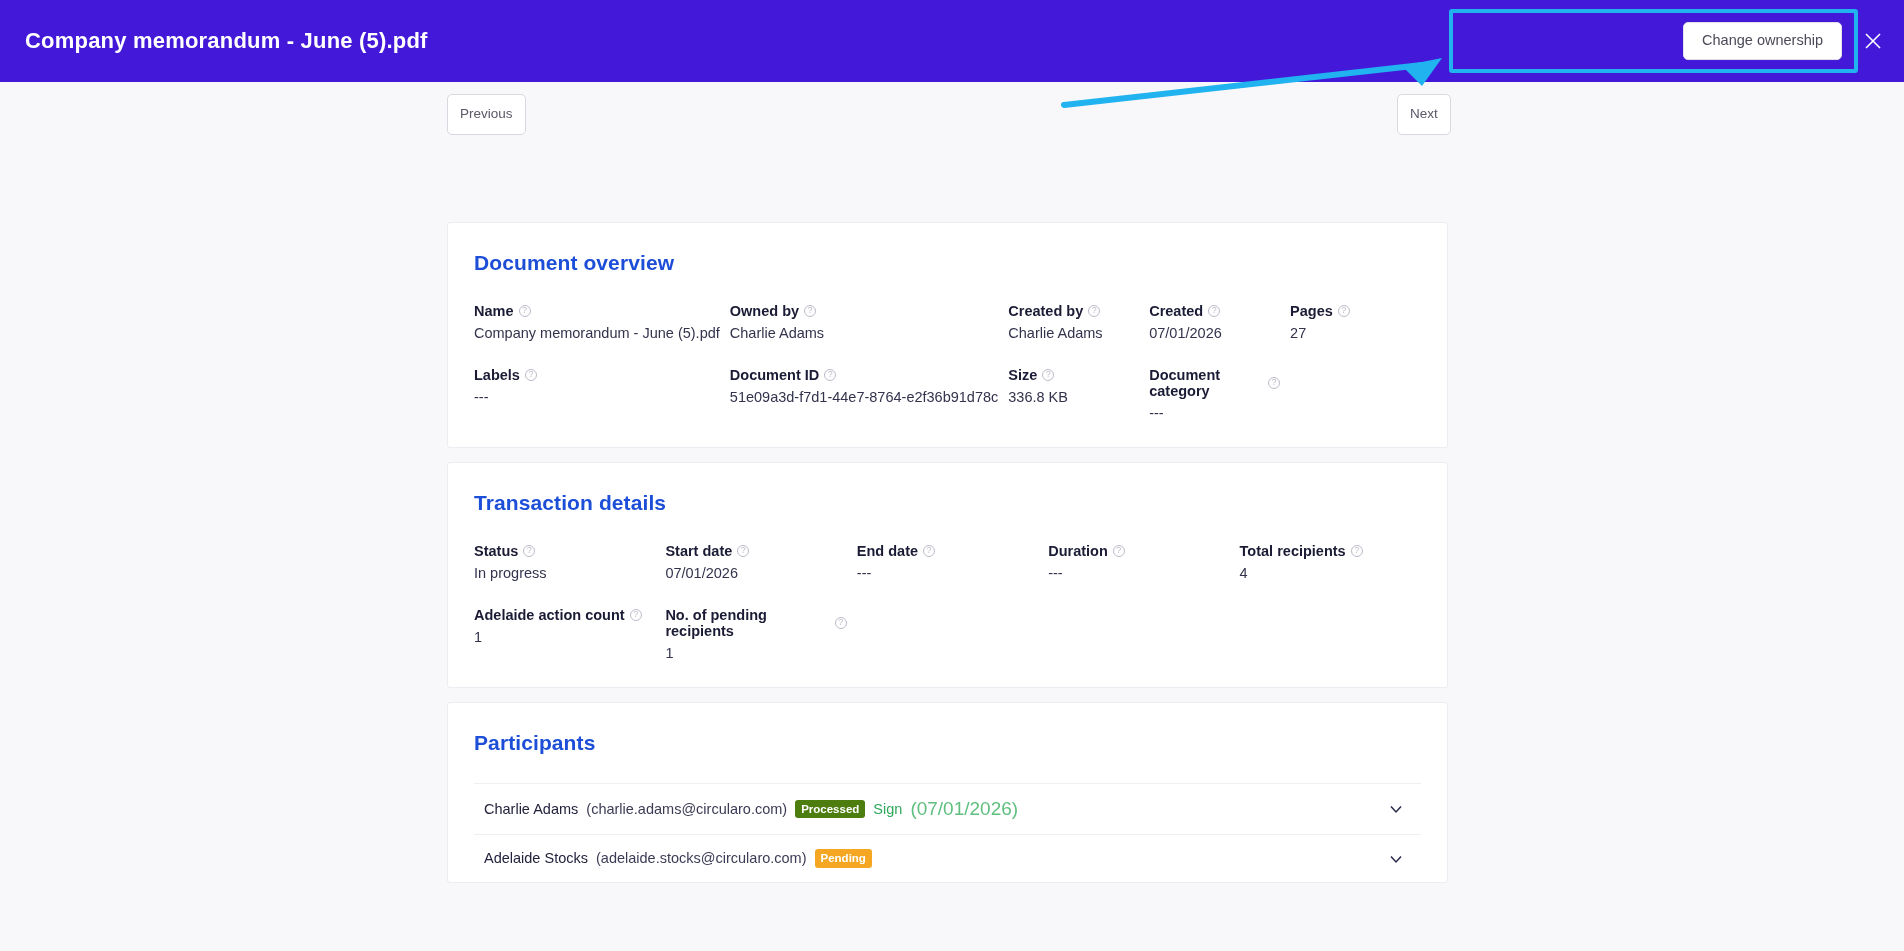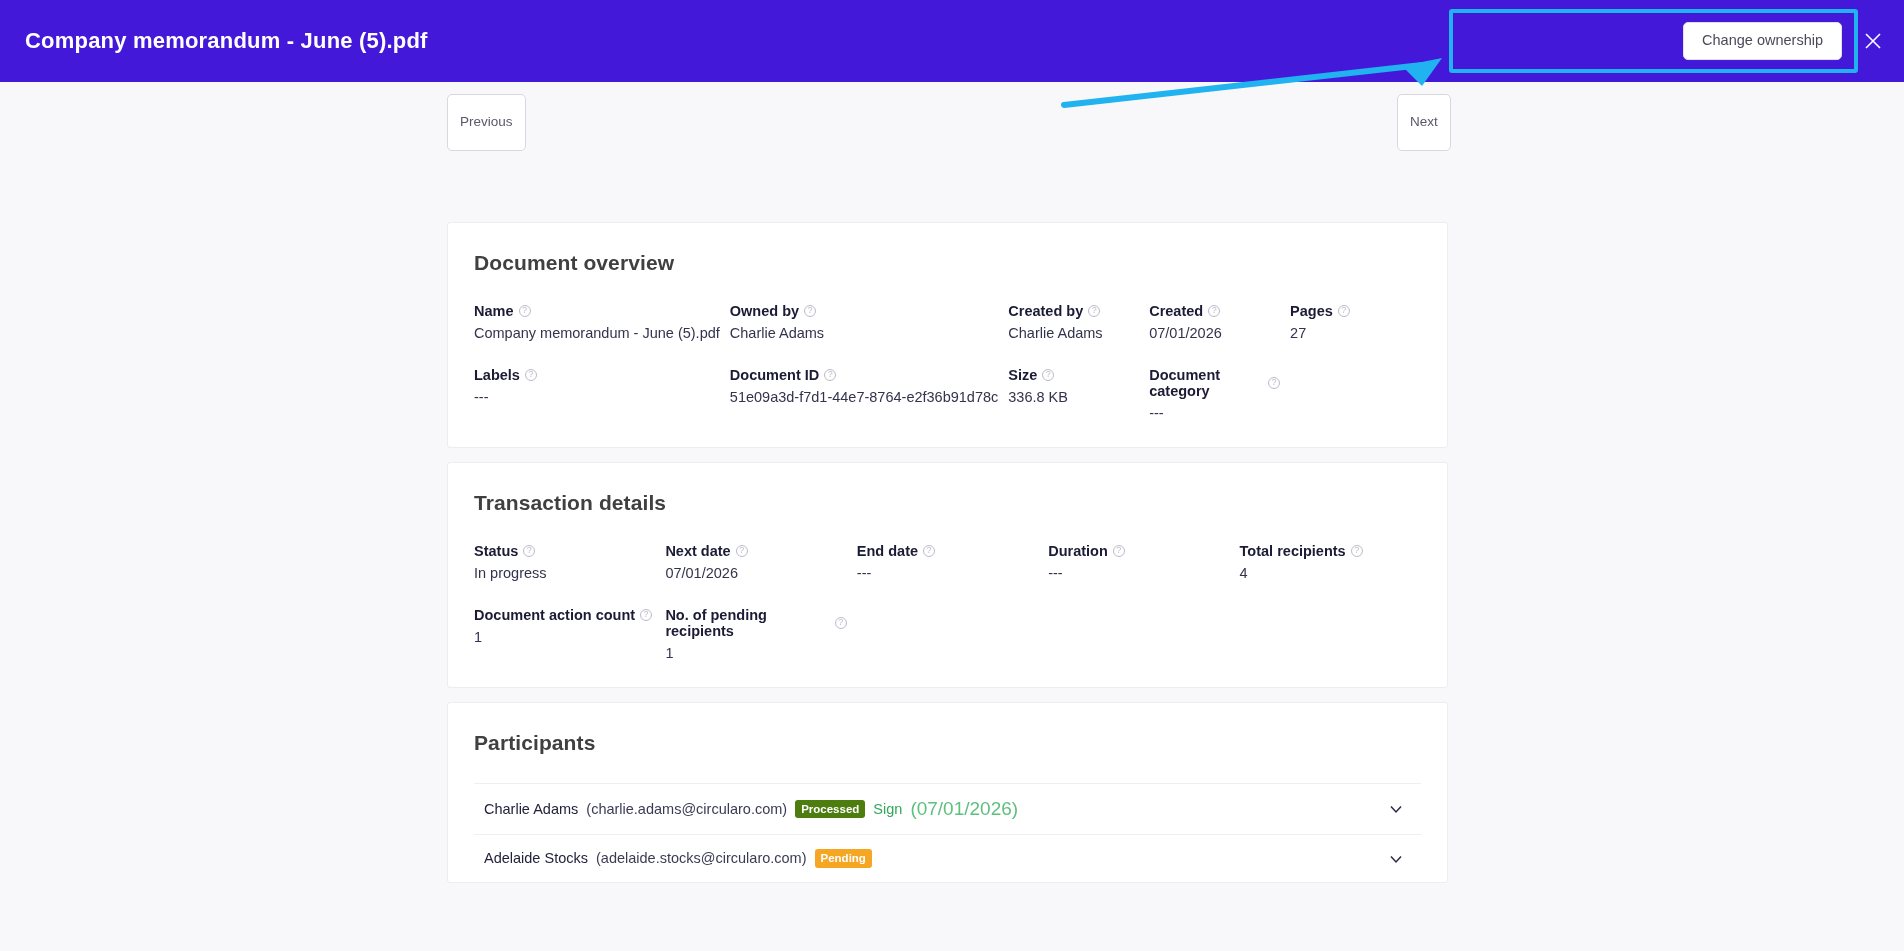--- a/index.html
+++ b/index.html
@@ -82,42 +82,42 @@
   }
   .pg-btn {
     position: absolute;
     top: 12px;
     background: #ffffff;
     border: 1px solid #d8d8e0;
     border-radius: 5px;
     color: #595968;
     font-size: 13.5px;
     font-family: "Liberation Sans", sans-serif;
-    padding: 20px 12px;
+    padding: 12px 12px;
     cursor: pointer;
     line-height: 1.1;
   }
   .pg-prev { left: 447px; }
   .pg-next { left: 1397px; }
 
   .sheet {
     position: absolute;
     left: 447px; top: 140px;
     width: 1001px;
   }
 
   .card {
     background: #ffffff;
     border: 1px solid #ececf2;
     border-radius: 3px;
     padding: 28px 26px 26px 26px;
     margin-bottom: 14px;
   }
   .card-title {
-    color: #404040;
+    color: #1d4ed8;
     font-size: 21px;
     font-weight: bold;
     letter-spacing: .1px;
     margin-bottom: 28px;
   }
 
   .field-grid {
     display: grid;
     grid-template-columns: repeat(5, 1fr);
     row-gap: 26px;
@@ -298,21 +298,21 @@
       <div class="field-grid">
         <div>
           <div class="field-label">
             <span>Status</span>
             <span class="info-dot"></span>
           </div>
           <div class="field-value">In progress</div>
         </div>
         <div>
           <div class="field-label">
-            <span>Next date</span>
+            <span>Start date</span>
             <span class="info-dot"></span>
           </div>
           <div class="field-value">07/01/2026</div>
         </div>
         <div>
           <div class="field-label">
             <span>End date</span>
             <span class="info-dot"></span>
           </div>
           <div class="field-value">---</div>
@@ -326,21 +326,21 @@
         </div>
         <div>
           <div class="field-label">
             <span>Total recipients</span>
             <span class="info-dot"></span>
           </div>
           <div class="field-value">4</div>
         </div>
         <div>
           <div class="field-label">
-            <span>Document action count</span>
+            <span>Adelaide action count</span>
             <span class="info-dot"></span>
           </div>
           <div class="field-value">1</div>
         </div>
         <div>
           <div class="field-label">
             <span>No. of pending recipients</span>
             <span class="info-dot"></span>
           </div>
           <div class="field-value">1</div>

